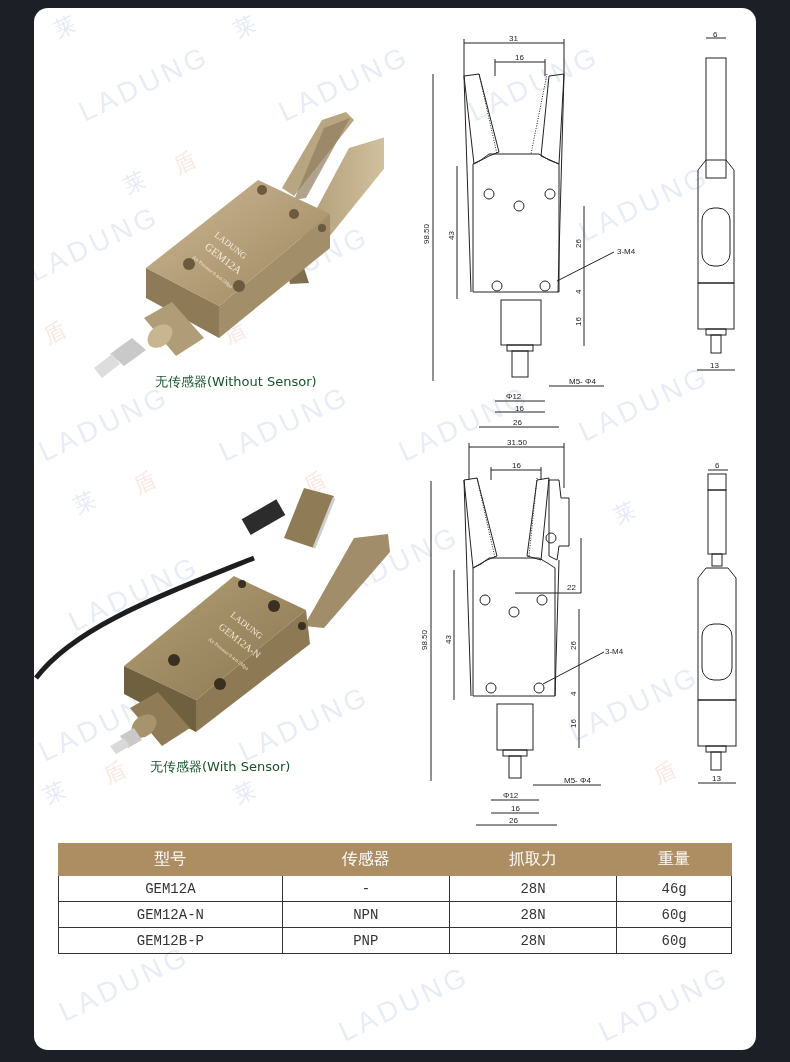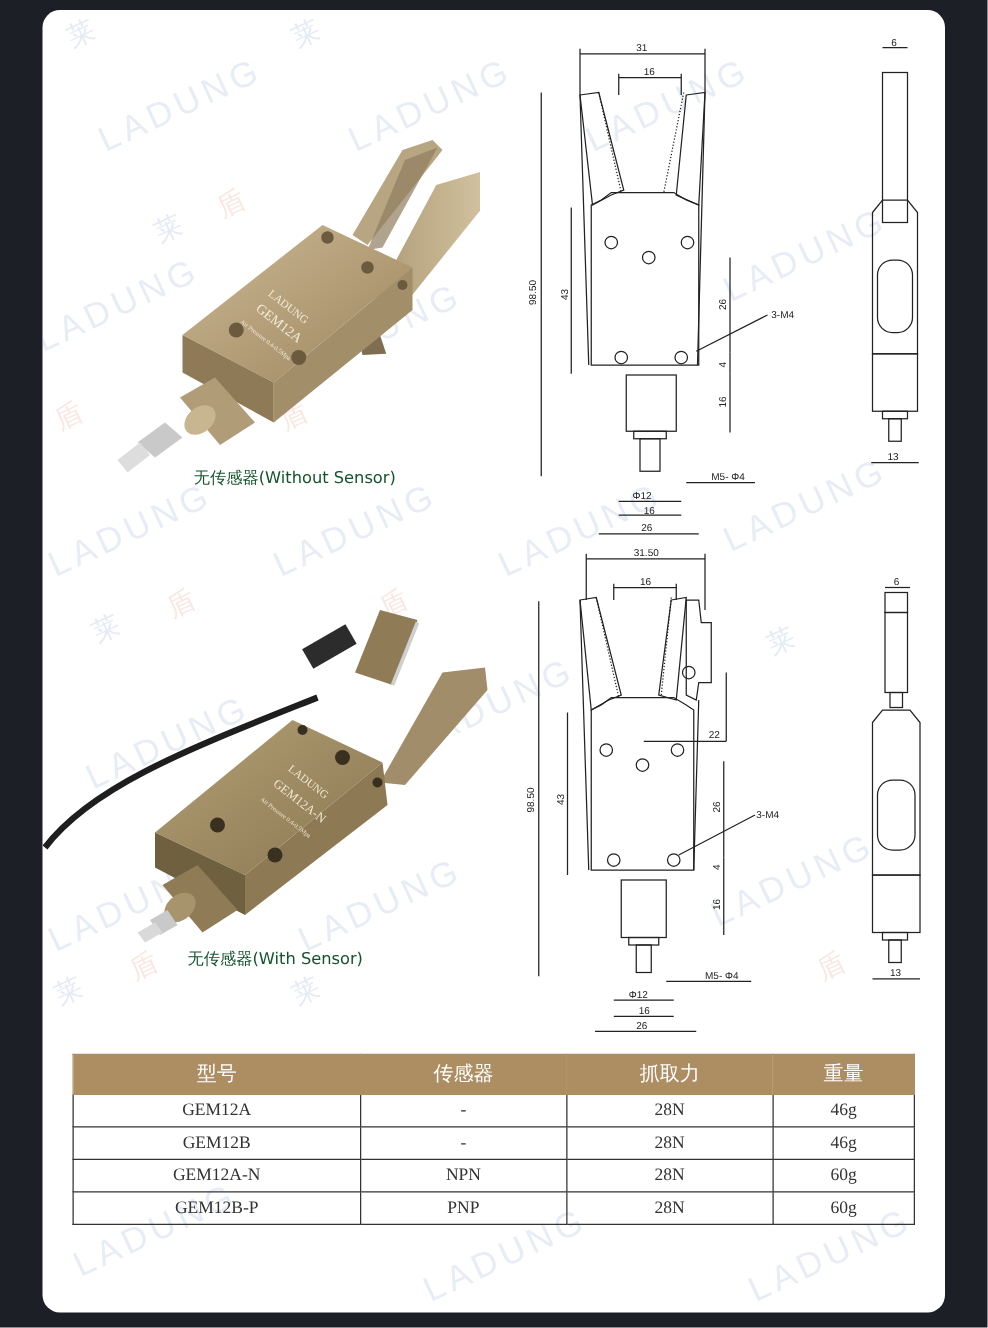--- a/index.html
+++ b/index.html
@@ -22,21 +22,21 @@
   .photo { position:absolute; }
   .caption {
     position:absolute; font-family:"DejaVu Sans", sans-serif; font-size:13px; color:#14532d;
     white-space:nowrap;
   }
   .drawing { position:absolute; }
   .dim { font-family:"Liberation Sans", sans-serif; font-size:8px; fill:#222; }
 
   table.spec {
     position:absolute; left:24px; top:835px; width:674px; border-collapse:collapse;
-    font-family:Liberation Serif, serif;
+    font-family:Liberation Mono, monospace;
   }
   table.spec th {
     background:#ad8e63; color:#fff; font-weight:normal; font-size:16px; height:29px;
     border:1px solid #ad8e63;
   }
   table.spec td {
     font-size:14px; color:#333; text-align:center; height:25px; border:1px solid #333; padding:0;
     background:transparent;
   }
 </style>
@@ -312,26 +312,20 @@
       </tr>
     </thead>
     <tbody>
       <tr>
         <td>GEM12A</td>
         <td>-</td>
         <td>28N</td>
         <td>46g</td>
       </tr>
       <tr>
-        <td>GEM12B</td>
-        <td>-</td>
-        <td>28N</td>
-        <td>46g</td>
-      </tr>
-      <tr>
         <td>GEM12A-N</td>
         <td>NPN</td>
         <td>28N</td>
         <td>60g</td>
       </tr>
       <tr>
         <td>GEM12B-P</td>
         <td>PNP</td>
         <td>28N</td>
         <td>60g</td>

